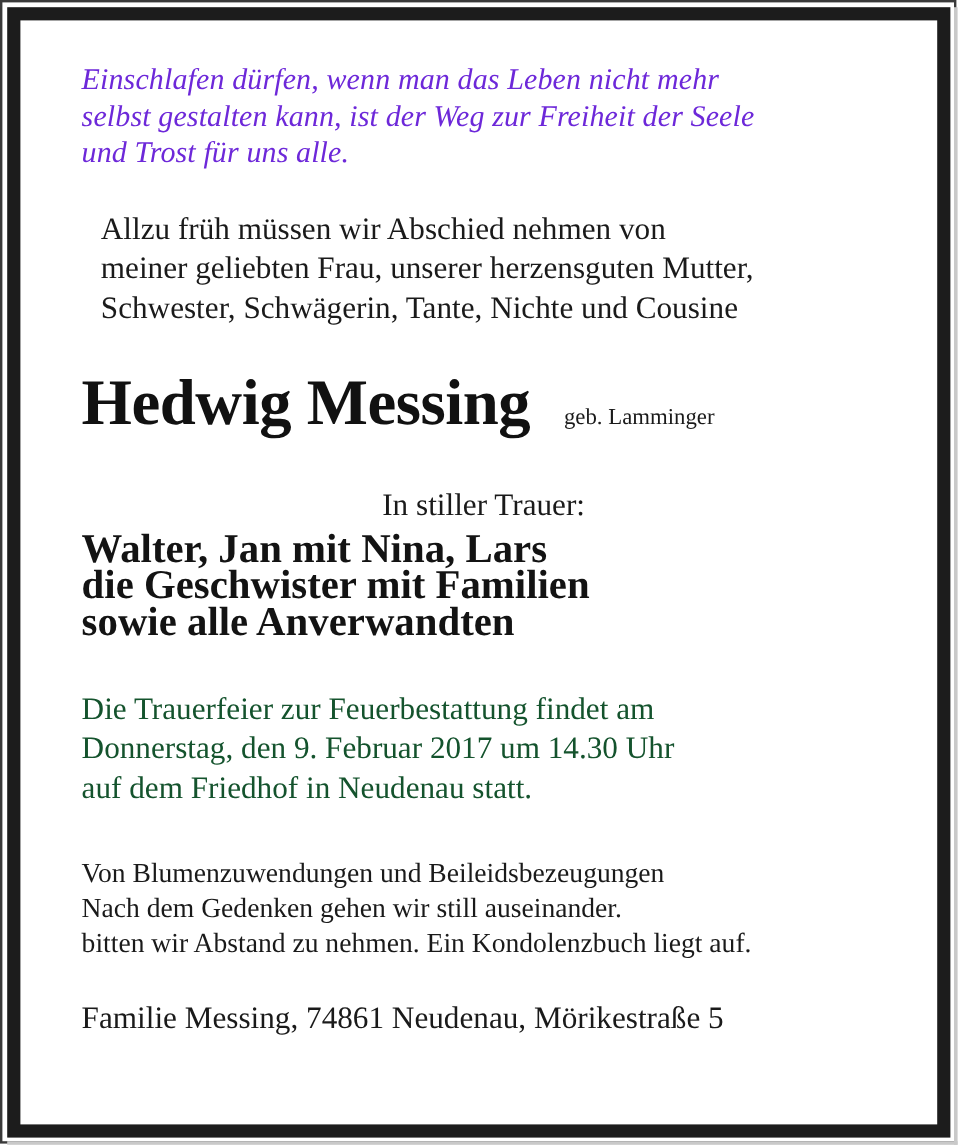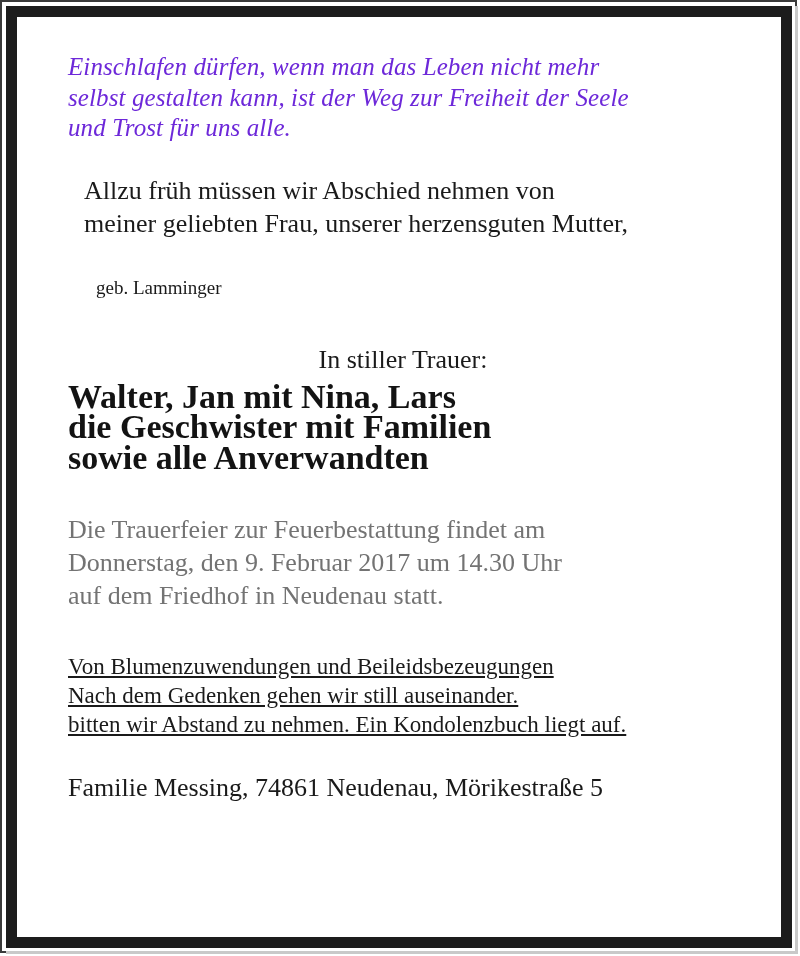--- a/index.html
+++ b/index.html
@@ -130,30 +130,29 @@
     line-height: 30.5px;
     margin: 6px 0 0 0;
     color: #131313;
   }
 
   
   .service {
     font-size: 26px;
     line-height: 33px;
     margin: 40px 0 0 0;
-    color: #737373;
+    color: #14532d;
   }
 
   
   .request {
     font-size: 23px;
     line-height: 29px;
     margin: 40px 0 0 0;
     color: #1a1a1a;
-    text-decoration: underline;
   }
 
   
   .address {
     font-size: 26px;
     line-height: 30px;
     margin: 34px 0 0 0;
     color: #1a1a1a;
   }
 </style>
@@ -170,23 +169,25 @@
 
     <div class="verse">
       <div>Einschlafen dürfen, wenn man das Leben nicht mehr</div>
       <div>selbst gestalten kann, ist der Weg zur Freiheit der Seele</div>
       <div>und Trost für uns alle.</div>
     </div>
 
     <div class="announcement">
       <div>Allzu früh müssen wir Abschied nehmen von</div>
       <div>meiner geliebten Frau, unserer herzensguten Mutter,</div>
+      <div>Schwester, Schwägerin, Tante, Nichte und Cousine</div>
     </div>
 
     <div class="name-block">
+      <span class="name-main">Hedwig Messing</span>
       <span class="name-maiden">geb. Lamminger</span>
     </div>
 
 
     <div class="mourn-intro">In stiller Trauer:</div>
 
     <div class="mourn-list">
       <div>Walter, Jan mit Nina, Lars</div>
       <div>die Geschwister mit Familien</div>
       <div>sowie alle Anverwandten</div>

